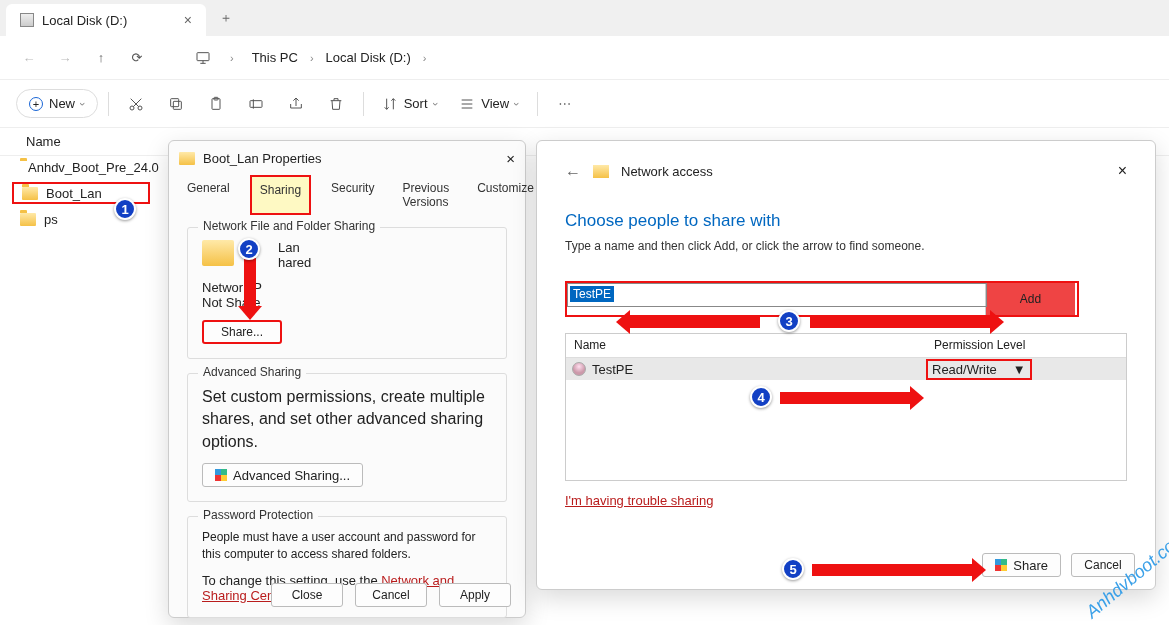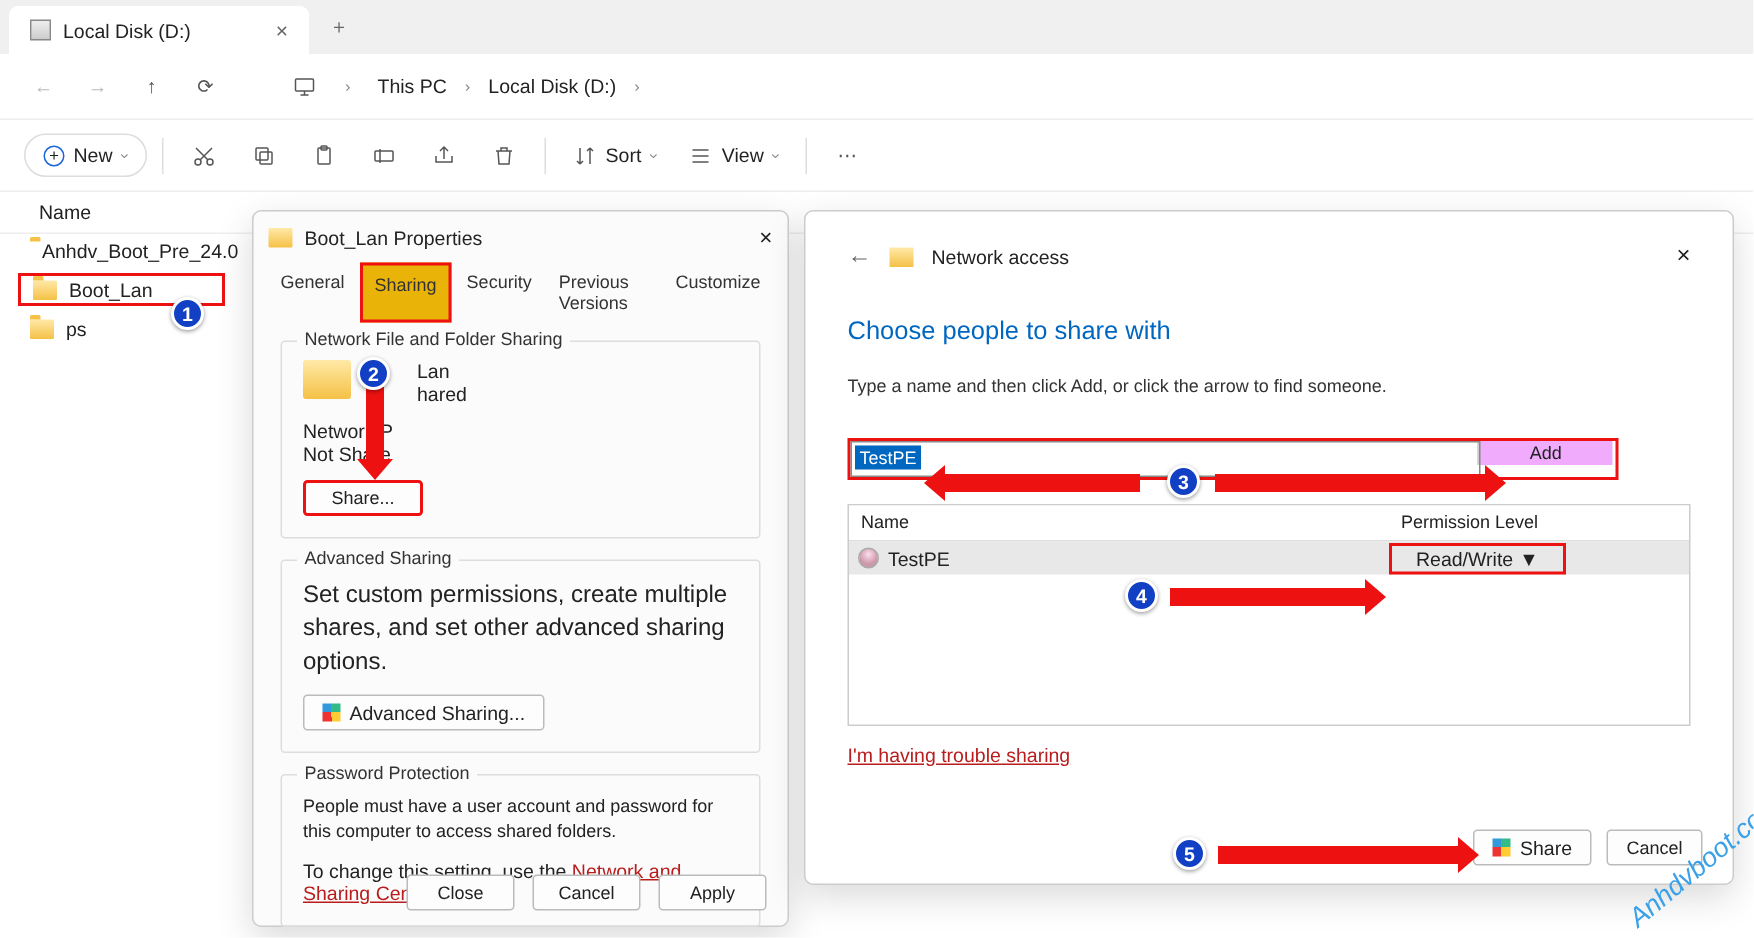--- a/index.html
+++ b/index.html
@@ -27,52 +27,52 @@
 .fitem.sel{border:2px solid #e11;background:#fff}
 .badge{position:absolute;width:22px;height:22px;border-radius:50%;background:#1240c4;border:2px solid #fff;color:#fff;font-weight:bold;font-size:13px;display:flex;align-items:center;justify-content:center;z-index:50;box-shadow:0 1px 3px rgba(0,0,0,.4)}
 .arrow-r{position:absolute;height:12px;background:#e11;z-index:45}
 .arrow-r:after{content:"";position:absolute;right:-14px;top:-6px;border-left:14px solid #e11;border-top:12px solid transparent;border-bottom:12px solid transparent}
 .arrow-d{position:absolute;width:12px;background:#e11;z-index:45}
 .arrow-d:after{content:"";position:absolute;bottom:-14px;left:-6px;border-top:14px solid #e11;border-left:12px solid transparent;border-right:12px solid transparent}
 .props{position:absolute;left:168px;top:140px;width:358px;height:478px;background:#fbfbfb;border:1px solid #ccc;border-radius:6px;box-shadow:0 8px 24px rgba(0,0,0,.15);z-index:20}
 .props-title{height:34px;display:flex;align-items:center;gap:8px;padding:0 10px;color:#555}
 .props-title .foico2{width:16px;height:13px;background:linear-gradient(#ffe9a8,#f5c146);border-radius:1px}
 .props-title .x{margin-left:auto;font-size:15px;cursor:pointer}
-.ptabs{display:flex;gap:2px;padding:0 10px;border-bottom:1px hidden}
+.ptabs{display:flex;gap:12px;padding:0 10px;border-bottom:1px hidden}
 .ptab{padding:6px 8px;font-size:12px;color:#333;cursor:pointer}
-.ptab.act{border:2px solid #e11;background:#eab308}
+.ptab.act{border:2px solid #e11;background:#fef9c3}
 .pbody{padding:12px 18px}
 .gbox{border:1px solid #ddd;border-radius:3px;padding:12px 14px 14px;margin-bottom:14px;position:relative}
 .glabel{position:absolute;top:-9px;left:10px;background:#fbfbfb;padding:0 5px;font-size:12px;color:#333}
 .gbox .row{display:flex;gap:14px;}
 .bigfo{width:32px;height:26px;background:linear-gradient(#ffe9a8,#f5c146);border-radius:2px}
 .wbtn{display:inline-flex;align-items:center;justify-content:center;gap:6px;min-width:80px;height:24px;padding:0 12px;border:1px solid #bbb;border-radius:3px;background:#fdfdfd;cursor:pointer;font-size:12px}
 .wbtn.redbox{border:2px solid #e11}
 .link{color:#b91c1c;text-decoration:underline;cursor:pointer}
 .pfoot{position:absolute;bottom:10px;right:14px;display:flex;gap:12px}
 .pfoot .wbtn{min-width:72px}
 .wiz{position:absolute;left:536px;top:140px;width:620px;height:450px;background:#fff;border:1px solid #ccc;border-radius:6px;box-shadow:0 8px 24px rgba(0,0,0,.15);z-index:20;padding:14px 28px 20px}
 .wiz-top{height:32px;display:flex;align-items:center;gap:12px}
 .wiz-top .back{color:#666;cursor:pointer;font-size:16px}
 .wiz-top .x{margin-left:auto;font-size:16px;cursor:pointer}
-.wiz h2{color:#0067c0;font-weight:400;font-size:17px;margin:24px 0 19px}
+.wiz h2{color:#0067c0;font-weight:400;font-size:17px;margin:24px 0 8px}
 .wiz .sub{font-size:12px;color:#333;margin-bottom:28px}
 .addrow{display:flex;gap:0}
 .addrow .selbg{flex:0 0 420px;height:24px;border:1px solid #888;padding:2px;position:relative}
 .addrow .selbg .seltxt{background:#0067c0;color:#fff;padding:1px 3px;font-size:12px;display:inline-block}
-.addrow .addbtn{border:2px solid #e11;border-left:2px solid #e11;height:16px;width:90px;display:flex;align-items:center;justify-content:center;cursor:pointer;font-size:12px;background:#f0abfc;margin-left:-2px}
+.addrow .addbtn{border:2px solid #e11;border-left:2px solid #e11;height:32px;width:90px;display:flex;align-items:center;justify-content:center;cursor:pointer;font-size:12px;background:#ef4444;margin-left:-2px}
 .tbl{border:1px solid #ccc;margin-top:16px;height:148px}
 .tbl-h{display:flex;height:24px;border-bottom:1px solid #ddd;background:#fff}
 .tbl-h div{padding:4px 8px;font-size:12px}
 .tbl-r{display:flex;height:22px;align-items:center}
 .tbl-r.sel{background:#e8e8e8}
 .tbl-r .c1{width:360px;display:flex;align-items:center;gap:6px;padding-left:6px;font-size:12px}
 .tbl-r .c2{font-size:12px}
 .uico{width:14px;height:14px;border-radius:50%;background:radial-gradient(circle at 50% 30%,#fde,#c9a 60%);border:1px solid #aaa}
-.permbox{display:inline-flex;align-items:center;gap:4px;border:2px solid #e11;padding:1px 16px;font-size:12px}
+.permbox{display:inline-flex;align-items:center;gap:16px;border:2px solid #e11;padding:1px 4px;font-size:12px}
 .wiz-link{margin-top:12px;font-size:12px}
 .wiz-foot{position:absolute;bottom:12px;right:20px;display:flex;gap:10px}
 .shield{display:inline-block;width:12px;height:12px;background:conic-gradient(#3b8 0 25%,#fc3 0 50%,#e33 0 75%,#39d 0)}
 .wm{position:absolute;right:-30px;bottom:40px;transform:rotate(-40deg);color:#3aa0e8;font-style:italic;font-size:18px;z-index:60}
 svg.ic{width:16px;height:16px;stroke:#555;stroke-width:1.5;fill:none}
 </style>
 </head>
 <body>
 
 <div class="tab-bar">

